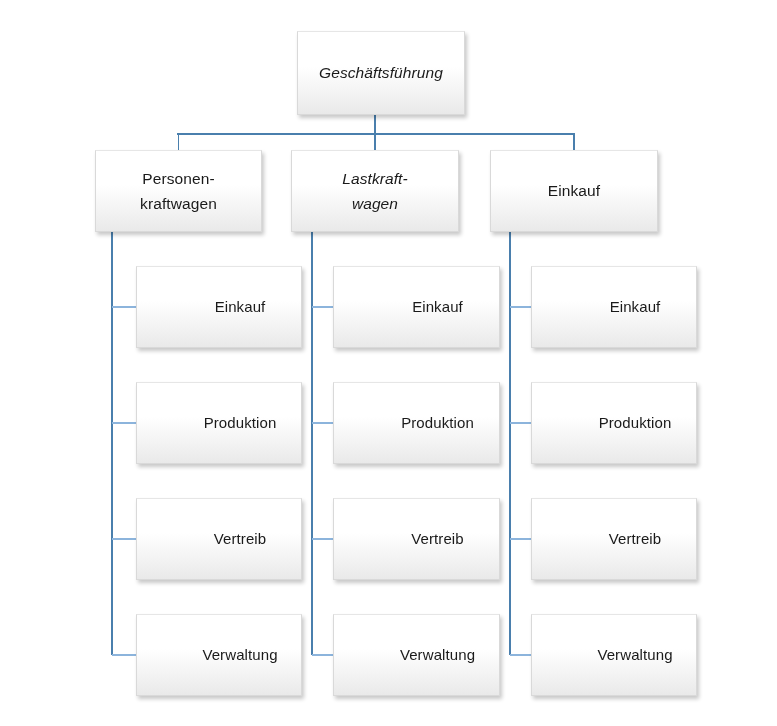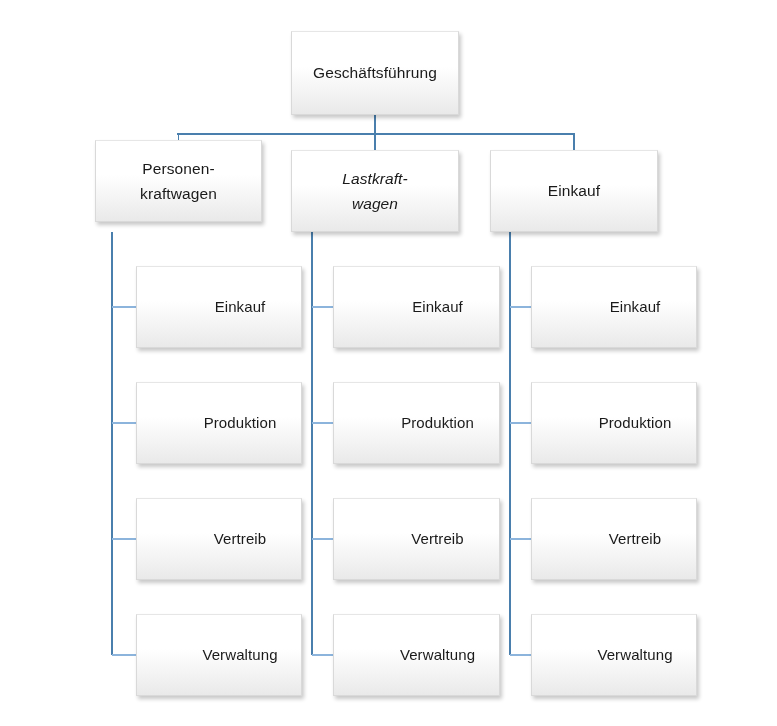--- a/index.html
+++ b/index.html
@@ -73,28 +73,28 @@
       <line x1="510" y1="307" x2="531" y2="307" stroke="#8cb4dc" stroke-width="1.6" shape-rendering="crispEdges"></line>
       <line x1="510" y1="423" x2="531" y2="423" stroke="#8cb4dc" stroke-width="1.6" shape-rendering="crispEdges"></line>
       <line x1="510" y1="539" x2="531" y2="539" stroke="#8cb4dc" stroke-width="1.6" shape-rendering="crispEdges"></line>
       <line x1="510" y1="655" x2="531" y2="655" stroke="#8cb4dc" stroke-width="1.6" shape-rendering="crispEdges"></line>
     </svg>
   <div id="node-layer">
       <div class="node node-level3" style="left: 136px; top: 266px; width: 166px; height: 82px;">Einkauf</div>
       <div class="node node-level3" style="left: 136px; top: 382px; width: 166px; height: 82px;">Produktion</div>
       <div class="node node-level3" style="left: 136px; top: 498px; width: 166px; height: 82px;">Vertreib</div>
       <div class="node node-level3" style="left: 136px; top: 614px; width: 166px; height: 82px;">Verwaltung</div>
-      <div class="node node-level2" style="left: 95px; top: 140px; width: 167px; height: 82px;">Personen-
+      <div class="node node-level2" style="left: 95px; top: 150px; width: 167px; height: 82px;">Personen-
 kraftwagen</div>
       <div class="node node-level3" style="left: 333px; top: 266px; width: 167px; height: 82px;">Einkauf</div>
       <div class="node node-level3" style="left: 333px; top: 382px; width: 167px; height: 82px;">Produktion</div>
       <div class="node node-level3" style="left: 333px; top: 498px; width: 167px; height: 82px;">Vertreib</div>
       <div class="node node-level3" style="left: 333px; top: 614px; width: 167px; height: 82px;">Verwaltung</div>
       <div class="node node-level2" style="left: 291px; top: 150px; width: 168px; height: 82px; font-style: italic;">Lastkraft-
 wagen</div>
       <div class="node node-level3" style="left: 531px; top: 266px; width: 166px; height: 82px;">Einkauf</div>
       <div class="node node-level3" style="left: 531px; top: 382px; width: 166px; height: 82px;">Produktion</div>
       <div class="node node-level3" style="left: 531px; top: 498px; width: 166px; height: 82px;">Vertreib</div>
       <div class="node node-level3" style="left: 531px; top: 614px; width: 166px; height: 82px;">Verwaltung</div>
       <div class="node node-level2" style="left: 490px; top: 150px; width: 168px; height: 82px;">Einkauf</div>
-      <div class="node node-root" style="left: 291px; top: 31px; width: 168px; height: 84px;">Geschäftsführung</div>
+      <div class="node node-root" style="left: 297px; top: 31px; width: 168px; height: 84px; font-style: italic;">Geschäftsführung</div>
     </div>
 </div>
 
 </body></html>

